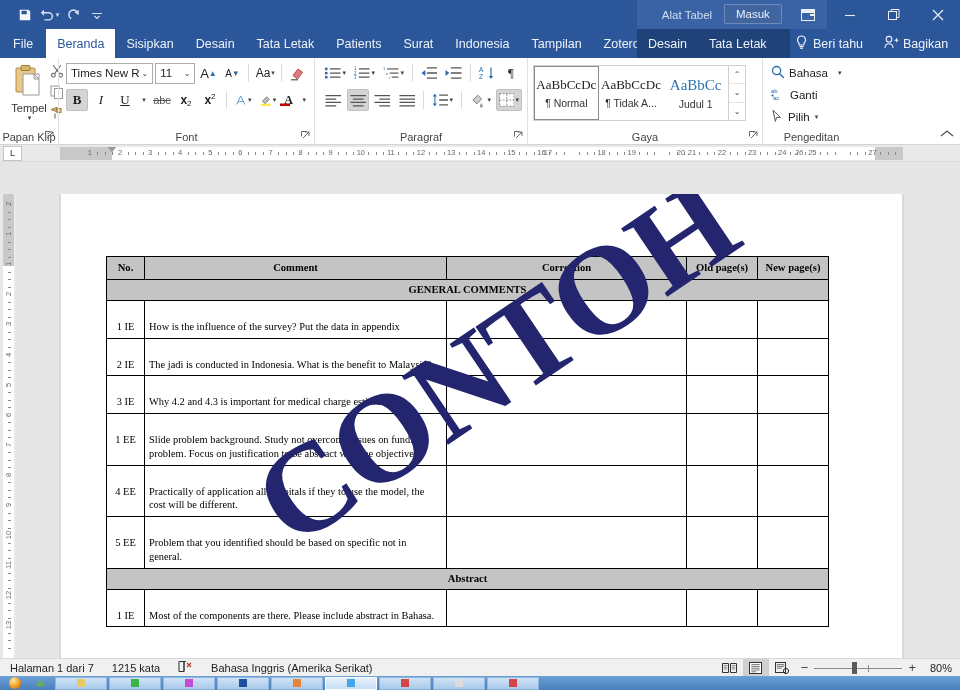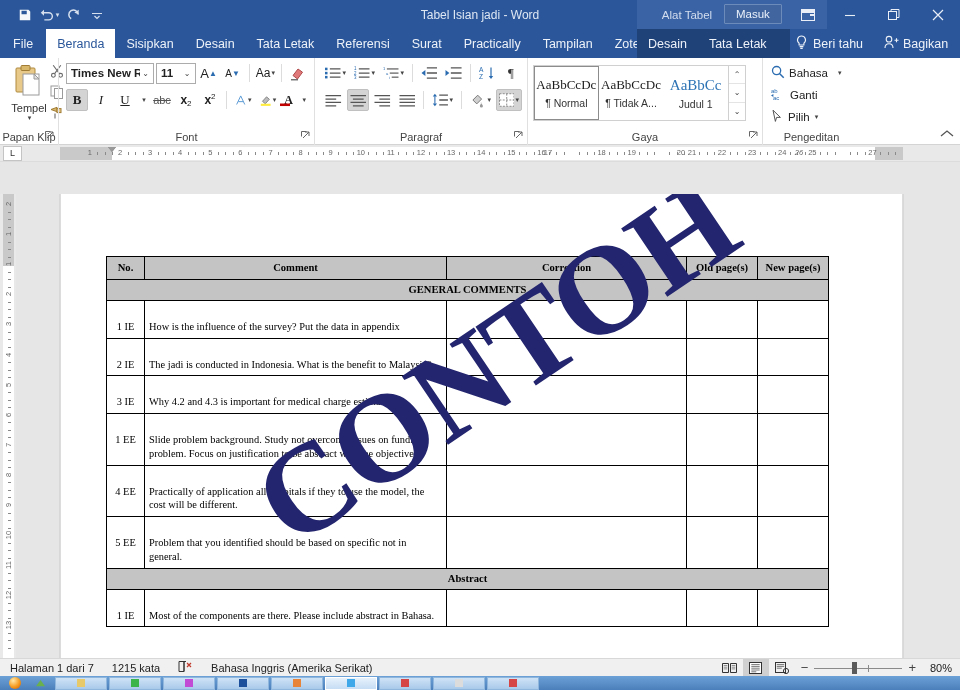--- a/index.html
+++ b/index.html
@@ -103,21 +103,21 @@
   
   .grp-font{ width:256px; }
   .row{ display:flex; align-items:center; gap:2px; }
   .row1{ height:24px; margin-bottom:3px; padding-left:2px; }
   .row2{ height:24px; padding-left:2px; }
   .combo{
     height:21px; border:1px solid #acacac; background:#fff;
     display:flex; align-items:center; padding:0 2px 0 4px;
     font-size:11.5px; color:#222;
   }
-  .combo .cval{ overflow:hidden; white-space:nowrap;font-weight:bold; }
+  .combo .cval{ overflow:hidden; white-space:nowrap; }
   .combo .carat{ margin-left:auto; font-size:8px; color:#444; padding:0 2px; }
   .fontname{ width:88px; }
   .fontsize{ width:52px; }
   .btn{
     height:22px; min-width:22px; display:flex; align-items:center; justify-content:center;
     font-size:12px; color:#222; border:1px solid transparent; border-radius:2px;
     padding:0 2px;
   }
   .btn.on{ background:#d4d4d4; border-color:#c0c0c0; }
   .btn.wide{ padding:0 3px; }
@@ -309,21 +309,20 @@
           </svg>
       </div>
       <div class="qat-btn">
         <svg width="12" height="10" viewBox="0 0 12 10">
             <path fill="none" stroke="#dfe7f3" stroke-width="1.2" d="M1 3.5h10M3.5 6l2.5 2.5L8.5 6"></path>
           </svg>
       </div>
     </div>
 
     <div class="ctx-strip"></div>
-    <div class="title-text">Tabel Isian jadi  -  Word</div>
     <div class="ctx-label">Alat Tabel</div>
     <div class="signin">Masuk</div>
 
     <div class="win-ctrls">
       <div class="win-btn ribbon-disp">
         <svg width="14" height="12" viewBox="0 0 14 12">
             <rect x="0.5" y="0.5" width="13" height="11" fill="none" stroke="#e9eef7"></rect>
             <rect x="0.5" y="0.5" width="13" height="3.5" fill="#e9eef7"></rect>
             <rect x="9" y="5" width="4" height="2" fill="#e9eef7"></rect>
           </svg>
@@ -346,23 +345,23 @@
       </div>
     </div>
   </div>
 
   <div class="tabbar">
     <div class="tab file">File</div>
     <div class="tab active">Beranda</div>
     <div class="tab">Sisipkan</div>
     <div class="tab">Desain</div>
     <div class="tab">Tata Letak</div>
-    <div class="tab">Referensi</div>
+    <div class="tab">Patients</div>
     <div class="tab">Surat</div>
-    <div class="tab">Practically</div>
+    <div class="tab">Indonesia</div>
     <div class="tab">Tampilan</div>
     <div class="tab">Zotero</div>
     <div class="tab">Bantuan</div>
 
     <div class="ctx-tabs">
       <div class="tab">Desain</div>
       <div class="tab">Tata Letak</div>
     </div>
 
     <div class="tellme">

